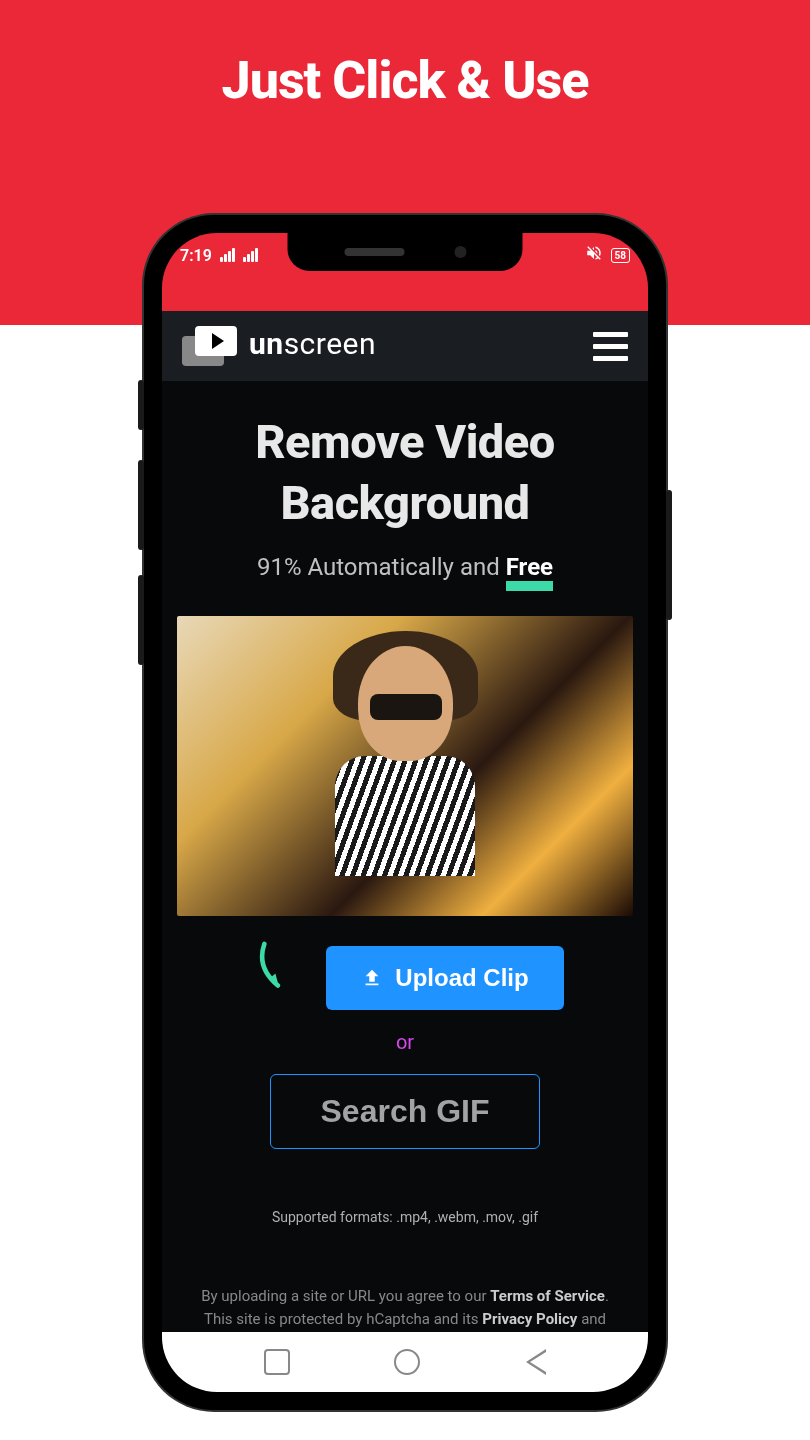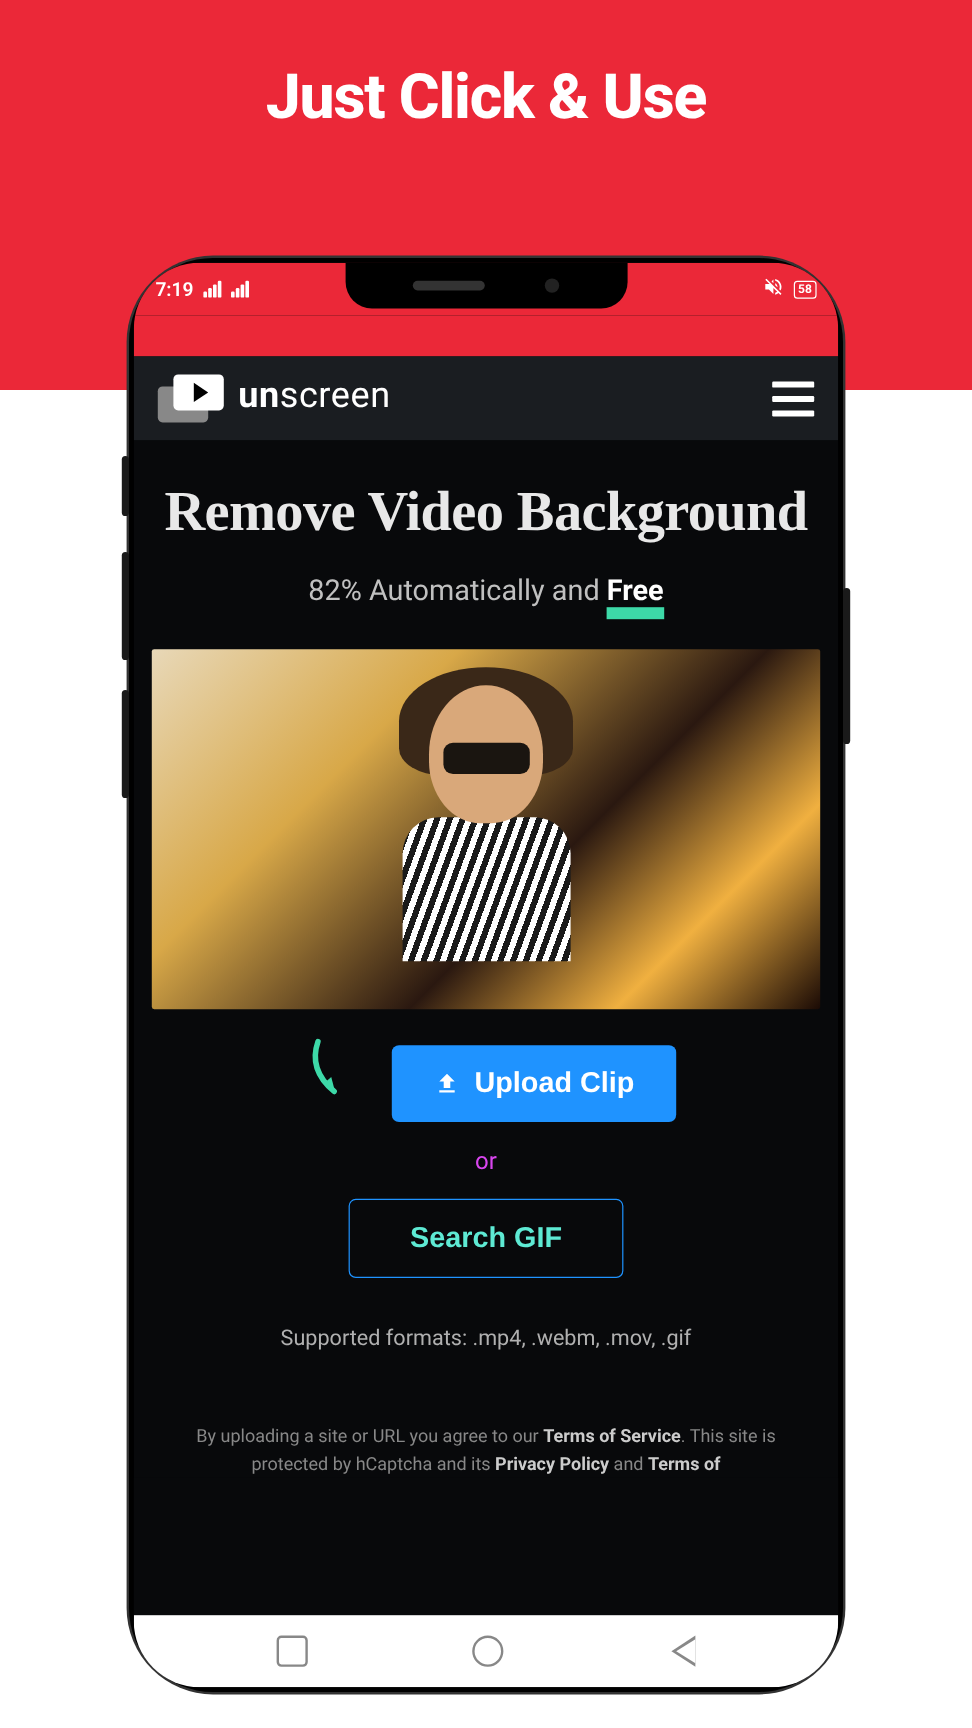--- a/index.html
+++ b/index.html
@@ -31,25 +31,25 @@
       font-size: 52px;
       font-weight: 800;
       letter-spacing: -1px;
     }
     
     .phone-frame {
       position: absolute;
       top: 215px;
       left: 50%;
       transform: translateX(-50%);
-      width: 595px;
+      width: 522px;
       height: 1195px;
       background: #000;
       border-radius: 70px;
-      padding: 4px;
+      padding: 18px;
       box-shadow: 0 0 0 2px #333;
     }
     
     .side-button {
       position: absolute;
       background: #1a1a1a;
       border-radius: 3px;
     }
     
     .side-left-1 { left: -6px; top: 165px; width: 6px; height: 50px; }
@@ -234,21 +234,20 @@
       text-align: center;
     }
     
     .main-heading {
       color: #e8e8e8;
       font-size: 47px;
       font-weight: 800;
       line-height: 1.3;
       letter-spacing: -0.5px;
       margin-bottom: 20px;
-      font-family: Liberation Serif, serif;
     }
     
     .subtitle {
       color: #c0c0c0;
       font-size: 24px;
       font-weight: 400;
       margin-bottom: 35px;
     }
     
     .free-word {
@@ -361,33 +360,33 @@
     }
     
     .or-text {
       color: #d946ef;
       font-size: 20px;
       margin-bottom: 20px;
     }
     
     .search-gif-btn {
       background: transparent;
-      color: #5eead4;
+      color: #a3a3a3;
       border: 1.5px solid #1f93ff;
       border-radius: 6px;
       padding: 18px 50px;
-      font-size: 24px;
+      font-size: 32px;
       font-weight: 700;
       cursor: pointer;
-      margin-bottom: 40px;
+      margin-bottom: 60px;
     }
     
     .formats-text {
       color: #b0b0b0;
-      font-size: 18px;
+      font-size: 14px;
       margin-bottom: 60px;
     }
     
     .legal-text {
       color: #888;
       font-size: 15px;
       line-height: 1.5;
       padding: 0 20px;
     }
     
@@ -508,21 +507,21 @@
       <div class="hamburger">
         <div class="hamburger-line"></div>
         <div class="hamburger-line"></div>
         <div class="hamburger-line"></div>
       </div>
     </div>
 
     <div class="content-area">
       <h2 class="main-heading">Remove Video Background</h2>
       <p class="subtitle">
-        <span>82% Automatically and </span><span class="free-word">Free</span>
+        <span>91% Automatically and </span><span class="free-word">Free</span>
       </p>
       
       <div class="video-preview">
         <div class="person-silhouette">
           <div class="head">
             <div class="hair"></div>
             <div class="sunglasses"></div>
           </div>
           <div class="shirt"></div>
         </div>

